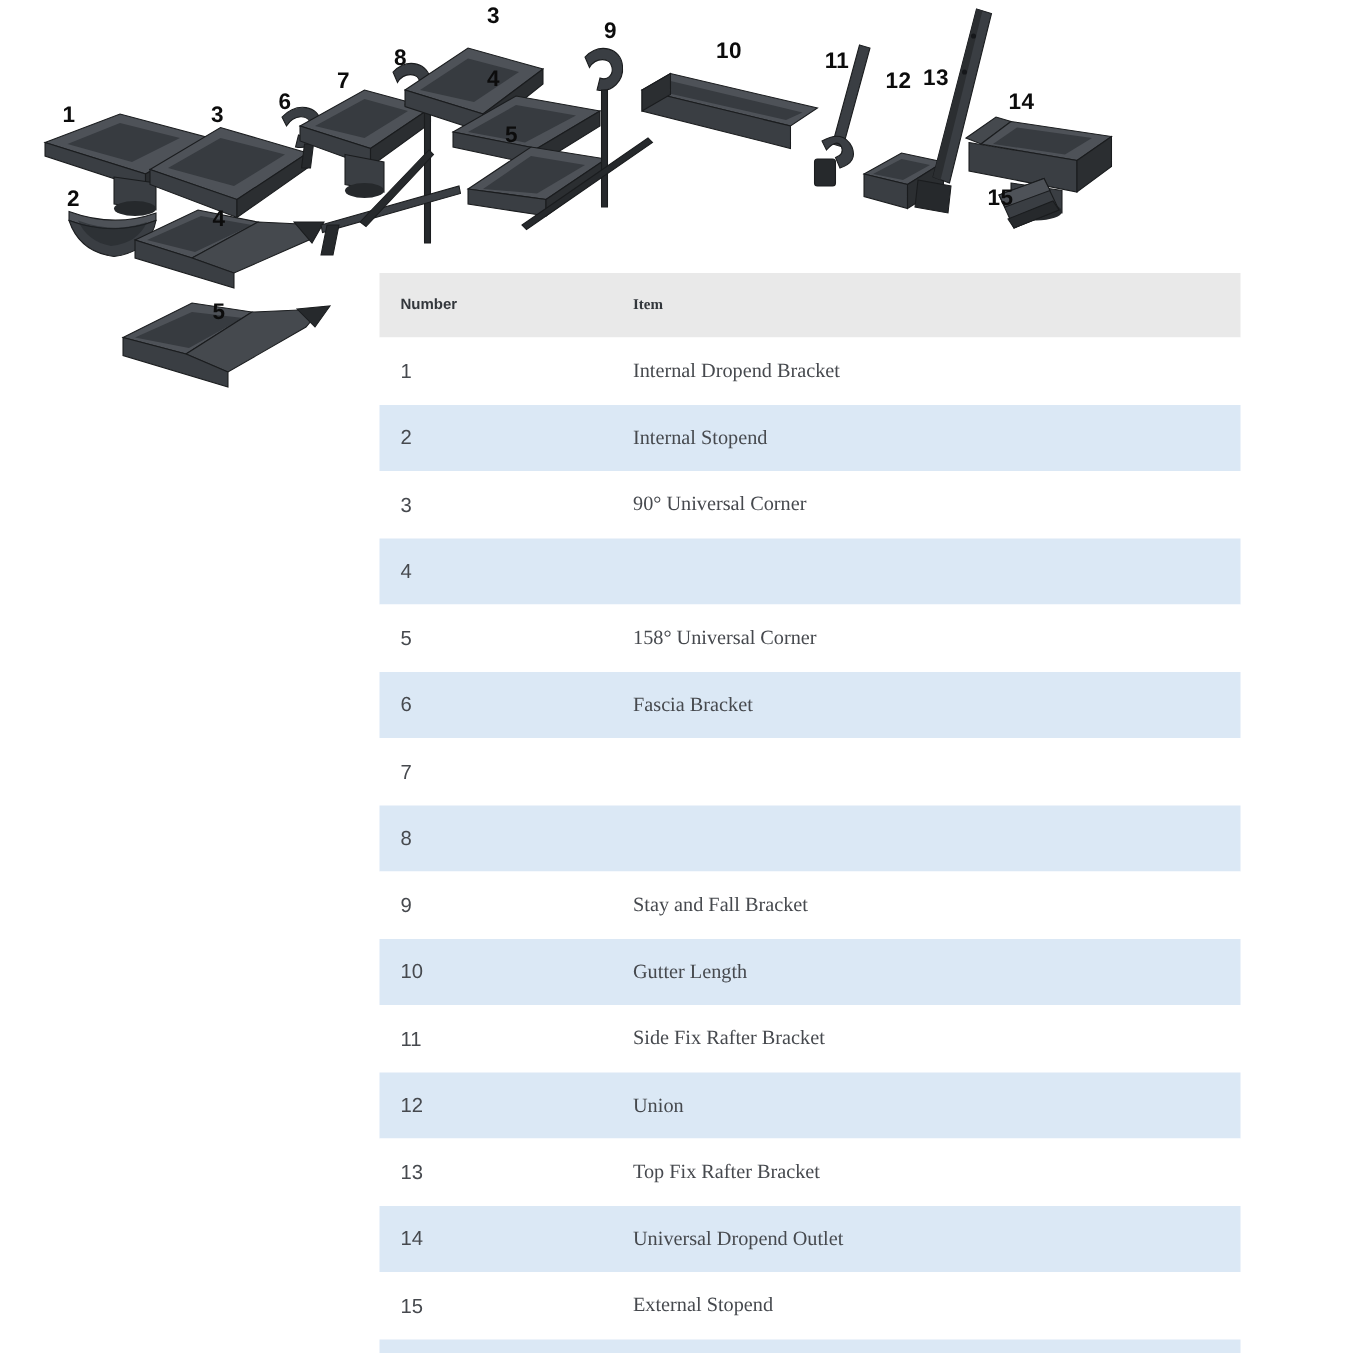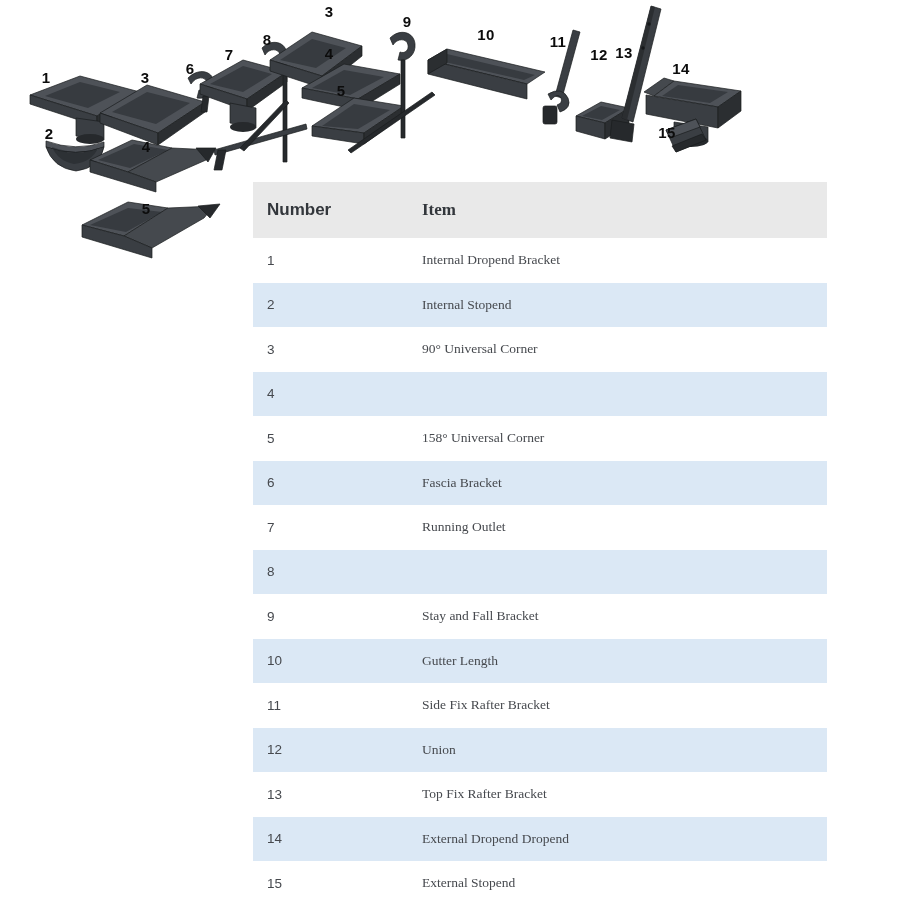--- a/index.html
+++ b/index.html
@@ -17,22 +17,22 @@
   .f-shade{fill:#202327;opacity:.5;}
   .pline{stroke:#1a1c1e;stroke-width:.7;}
   .plabel{
     position:absolute;transform:translate(-50%,-50%);
     font-size:15px;font-weight:800;color:#0c0c0c;letter-spacing:.3px;
     white-space:nowrap;
   }
   
   .parts-table{position:absolute;left:253px;top:182px;width:574px;}
   .thead{
-    display:flex;align-items:center;height:56px;background:#e9e9e9;
-    font-size:17px;font-weight:700;color:#33373c;
+    display:flex;align-items:center;height:43px;background:#e9e9e9;
+    font-size:10px;font-weight:700;color:#33373c;
   }
   .trow{
     display:flex;align-items:center;height:44.5px;background:#ffffff;
     font-size:13.5px;color:#46494e;
   }
   .trow:nth-child(even){background:#dbe8f5;}
   .c-num{width:155px;padding-left:14px;box-sizing:border-box;flex:none;}
   .c-item{flex:1;padding-left:14px;box-sizing:border-box;font-family:Liberation Serif, serif;}
   .partial-row{height:9px;background:#dbe8f5;}
 </style>
@@ -218,21 +218,20 @@
       <div class="trow">
         <div class="c-num">5</div>
         <div class="c-item">158° Universal Corner</div>
       </div>
       <div class="trow">
         <div class="c-num">6</div>
         <div class="c-item">Fascia Bracket</div>
       </div>
       <div class="trow">
         <div class="c-num">7</div>
-        <div class="c-item">Running Outlet</div>
       </div>
       <div class="trow">
         <div class="c-num">8</div>
       </div>
       <div class="trow">
         <div class="c-num">9</div>
         <div class="c-item">Stay and Fall Bracket</div>
       </div>
       <div class="trow">
         <div class="c-num">10</div>
@@ -245,21 +244,21 @@
       <div class="trow">
         <div class="c-num">12</div>
         <div class="c-item">Union</div>
       </div>
       <div class="trow">
         <div class="c-num">13</div>
         <div class="c-item">Top Fix Rafter Bracket</div>
       </div>
       <div class="trow">
         <div class="c-num">14</div>
-        <div class="c-item">External Dropend Dropend</div>
+        <div class="c-item">Universal Dropend Outlet</div>
       </div>
       <div class="trow">
         <div class="c-num">15</div>
         <div class="c-item">External Stopend</div>
       </div>
     </div>
     <div class="partial-row"></div>
   </div>
 
 </div>

